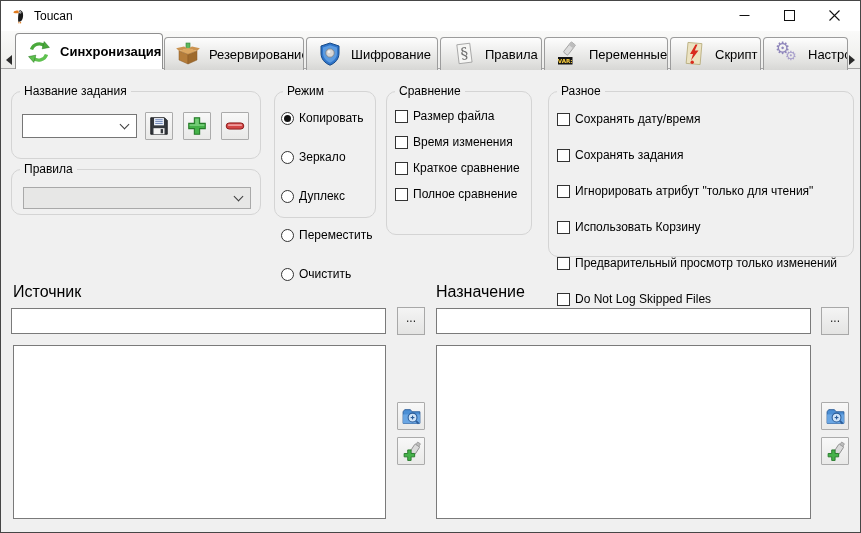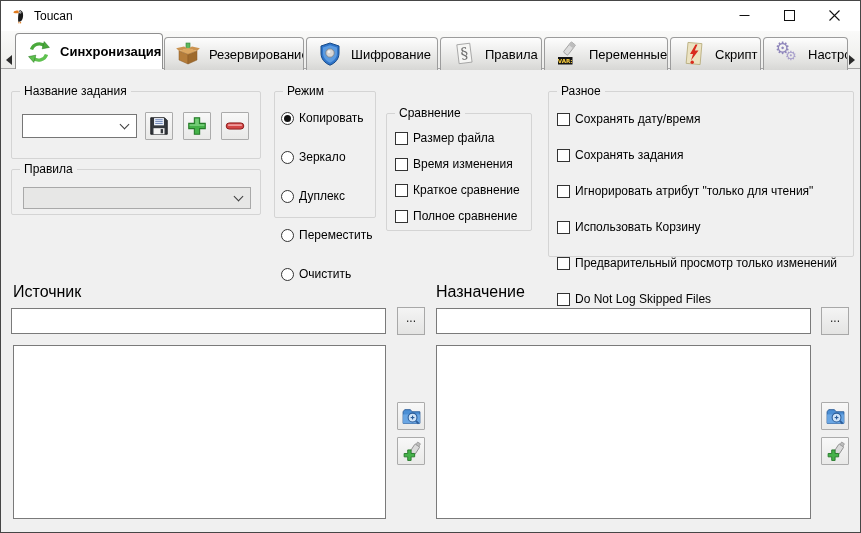--- a/index.html
+++ b/index.html
@@ -23,27 +23,27 @@
   .tab-label { font-size: 13px; }
   .scroll-arrow { position: absolute; top: 22px; width: 12px; height: 14px; display: flex; align-items: center; justify-content: center; }
   .tri-left { width: 0; height: 0; border-top: 5px solid transparent; border-bottom: 5px solid transparent; border-right: 6px solid #2b2b2b; }
   .tri-right { width: 0; height: 0; border-top: 5px solid transparent; border-bottom: 5px solid transparent; border-left: 6px solid #2b2b2b; }
   .sa-left { left: 2px; } .sa-right { left: 845px; }
 
   .gear-a { position:absolute; left:1px; top:-3px; font-size:17px; color:#8f86bb; font-family:"DejaVu Sans",sans-serif;}
   .gear-b { position:absolute; left:11px; top:7px; font-size:13px; color:#a79ecb; font-family:"DejaVu Sans",sans-serif;}
 
   
-  .group { position: absolute; border: 1px solid #d4d4d4; border-radius: 2px; }
+  .group { position: absolute; border: 1px solid #d4d4d4; border-radius: 10px; }
   .group-label { position: absolute; top: -8px; left: 8px; background: #f0f0f0; padding: 0 4px; font-size: 12px; }
 
   .grp-job   { left: 10px;  top: 90px; width: 250px; height: 68px; }
   .grp-rules { left: 10px;  top: 168px; width: 250px; height: 46px; }
   .grp-mode  { left: 273px; top: 90px; width: 102px; height: 127px; }
-  .grp-cmp   { left: 385px; top: 90px; width: 146px; height: 118px; margin-top: 22px; }
+  .grp-cmp   { left: 385px; top: 90px; width: 146px; height: 144px; }
   .grp-misc  { left: 547px; top: 90px; width: 306px; height: 166px; }
 
   
   .combo { position: absolute; background: #fff; border: 1px solid #767676; display: flex; align-items: center; justify-content: space-between; padding: 0 8px 0 6px; }
   .combo-job   { left: 10px; top: 22px; width: 115px; height: 24px; }
   .combo-rules { left: 11px; top: 17px; width: 228px; height: 22px; background: #e7e7e6; border-color: #a9a9a9; }
   .chev { width: 7px; height: 7px; border-right: 1.6px solid #3c3c3c; border-bottom: 1.6px solid #3c3c3c; transform: rotate(45deg); margin-top: -4px; }
 
   
   .icon-btn { position: absolute; width: 28px; height: 28px; background: linear-gradient(#f8f8f8, #e9e9e8); border: 1px solid #ababab; border-radius: 1px; display: flex; align-items: center; justify-content: center; padding: 0; }

